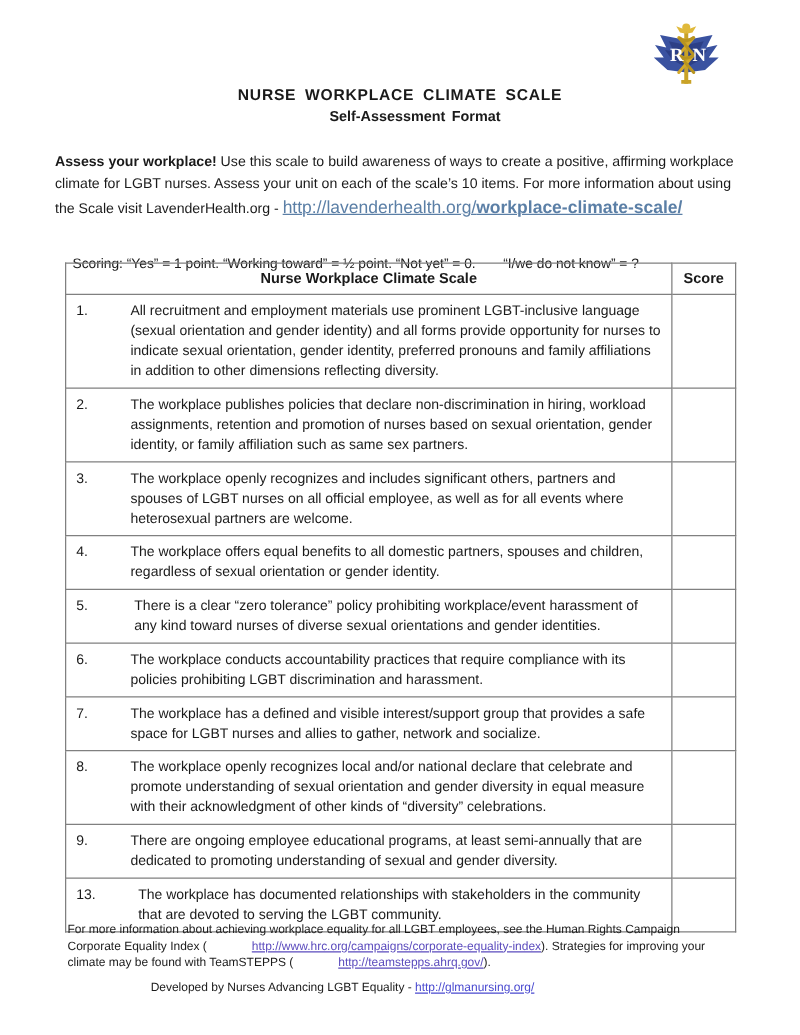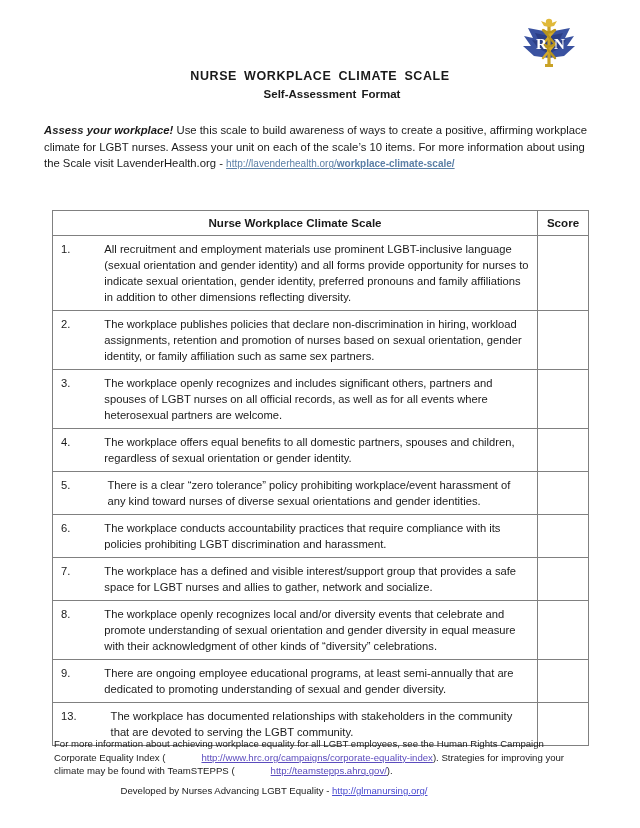--- a/index.html
+++ b/index.html
@@ -54,28 +54,28 @@
     padding-left: 24px;
   }
 
   
   .intro {
     margin: 20px 42px 0 44px;
     font-size: 11.3px;
     line-height: 1.46;
     text-align: left;
   }
-  .intro b { font-weight: bold; font-style: italic; }
+  .intro b { font-weight: bold; }
 
   a.link {
     text-decoration: underline;
   }
   a.link-lavender {
     color: #5b7fa6;
-    font-size: 10px;
+    font-size: 14px;
   }
   a.link-lavender .bold-part { font-weight: bold; }
   a.link-purple {
     color: #5b4bbd;
     text-decoration: underline;
     margin-left: 36px;
   }
   a.link-blue {
     color: #4a4ad0;
     text-decoration: underline;
@@ -187,20 +187,21 @@
     </svg>
   </div>
 
   <div class="title-block">
     <div class="doc-title">NURSE  WORKPLACE  CLIMATE SCALE</div>
     <div class="doc-subtitle">Self-Assessment  Format</div>
   </div>
 
   <p class="intro"><b>Assess your workplace!</b><span> Use this scale to build awareness of ways to create a positive, affirming workplace climate for LGBT nurses. Assess your unit on each of the scale’s 10 items. For more information about using the Scale visit LavenderHealth.org - </span><a class="link link-lavender" href="#"><span>http://lavenderhealth.org/</span><span class="bold-part">workplace-climate-scale/</span></a></p>
 
+  <div class="scoring"><span>Scoring: “Yes” = 1 point. “Working toward” = ½ point.  “Not yet” = 0.</span><span class="gap"></span><span>“I/we do not know” = ?</span></div>
 
   <table class="scale-table">
     <colgroup>
       <col class="col-item">
       <col class="col-score">
     </colgroup>
     <thead>
       <tr>
         <th>Nurse Workplace Climate Scale</th>
         <th>Score</th>
@@ -222,21 +223,21 @@
               <span class="item-num">2.</span>
               <span class="item-text">The workplace publishes policies that declare non-discrimination in hiring, workload assignments, retention and promotion of nurses based on sexual orientation, gender identity, or family affiliation such as same sex partners.</span>
             </div>
           </td>
           <td class="score-cell"></td>
         </tr>
         <tr>
           <td class="item-cell">
             <div class="item-row-inner">
               <span class="item-num">3.</span>
-              <span class="item-text">The workplace openly recognizes and includes significant others, partners and spouses of LGBT nurses on all official records, as well as for all events where heterosexual partners are welcome.</span>
+              <span class="item-text">The workplace openly recognizes and includes significant others, partners and spouses of LGBT nurses on all official employee, as well as for all events where heterosexual partners are welcome.</span>
             </div>
           </td>
           <td class="score-cell"></td>
         </tr>
         <tr>
           <td class="item-cell">
             <div class="item-row-inner">
               <span class="item-num">4.</span>
               <span class="item-text">The workplace offers equal benefits to all domestic partners, spouses and children, regardless of sexual orientation or gender identity.</span>
             </div>
@@ -267,21 +268,21 @@
               <span class="item-num">7.</span>
               <span class="item-text">The workplace has a defined and visible interest/support group that provides a safe space for LGBT nurses and allies to gather, network and socialize.</span>
             </div>
           </td>
           <td class="score-cell"></td>
         </tr>
         <tr>
           <td class="item-cell">
             <div class="item-row-inner">
               <span class="item-num">8.</span>
-              <span class="item-text">The workplace openly recognizes local and/or diversity events that celebrate and promote understanding of sexual orientation and gender diversity in equal measure with their acknowledgment of other kinds of “diversity” celebrations.</span>
+              <span class="item-text">The workplace openly recognizes local and/or national declare that celebrate and promote understanding of sexual orientation and gender diversity in equal measure with their acknowledgment of other kinds of “diversity” celebrations.</span>
             </div>
           </td>
           <td class="score-cell"></td>
         </tr>
         <tr>
           <td class="item-cell">
             <div class="item-row-inner">
               <span class="item-num">9.</span>
               <span class="item-text">There are ongoing employee educational programs, at least semi-annually that are dedicated to promoting understanding of sexual and gender diversity.</span>
             </div>

